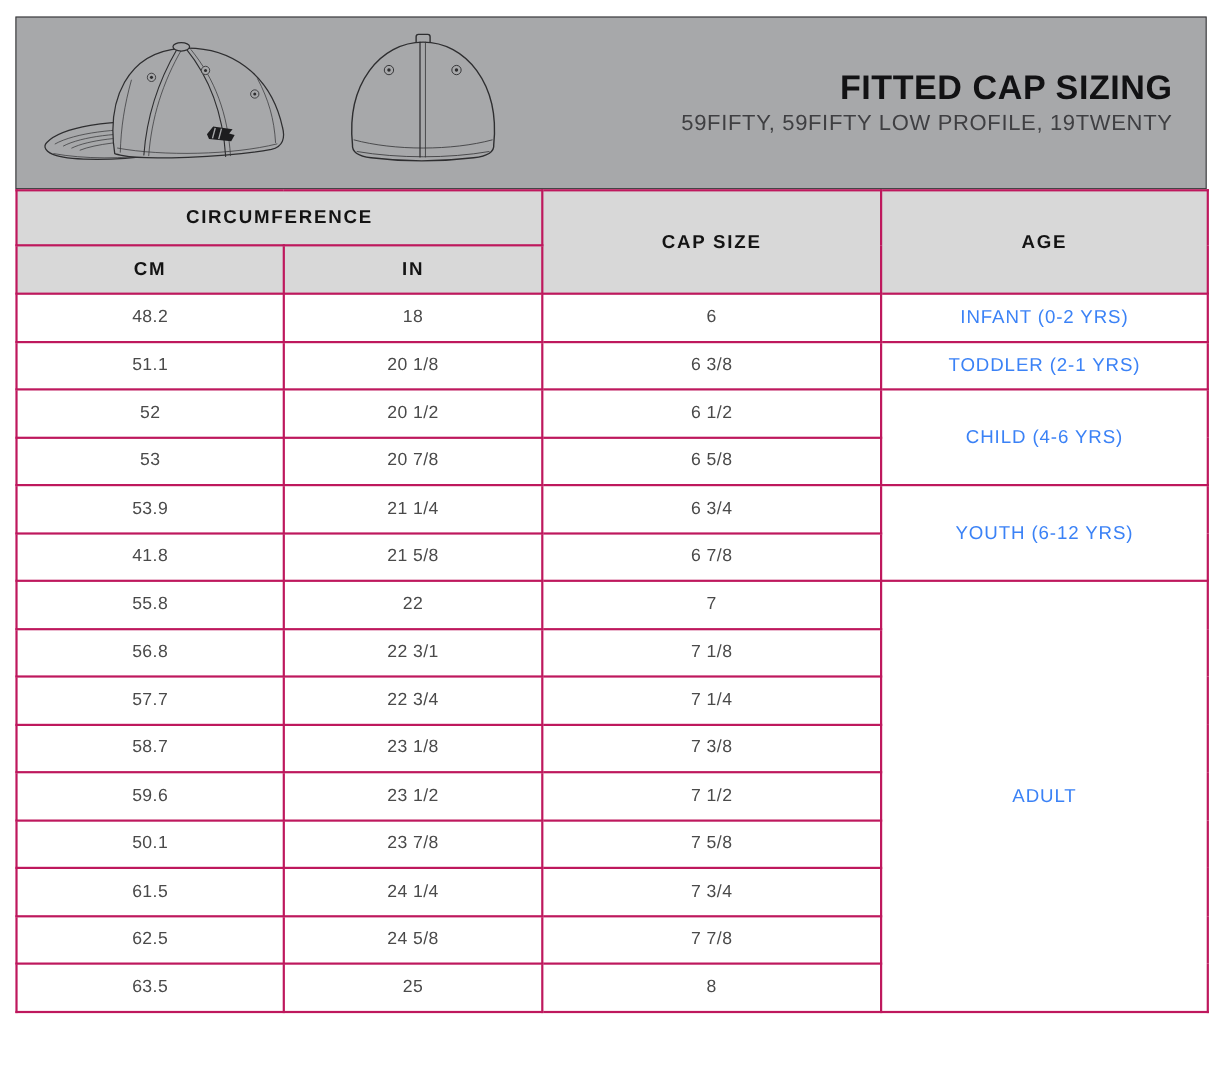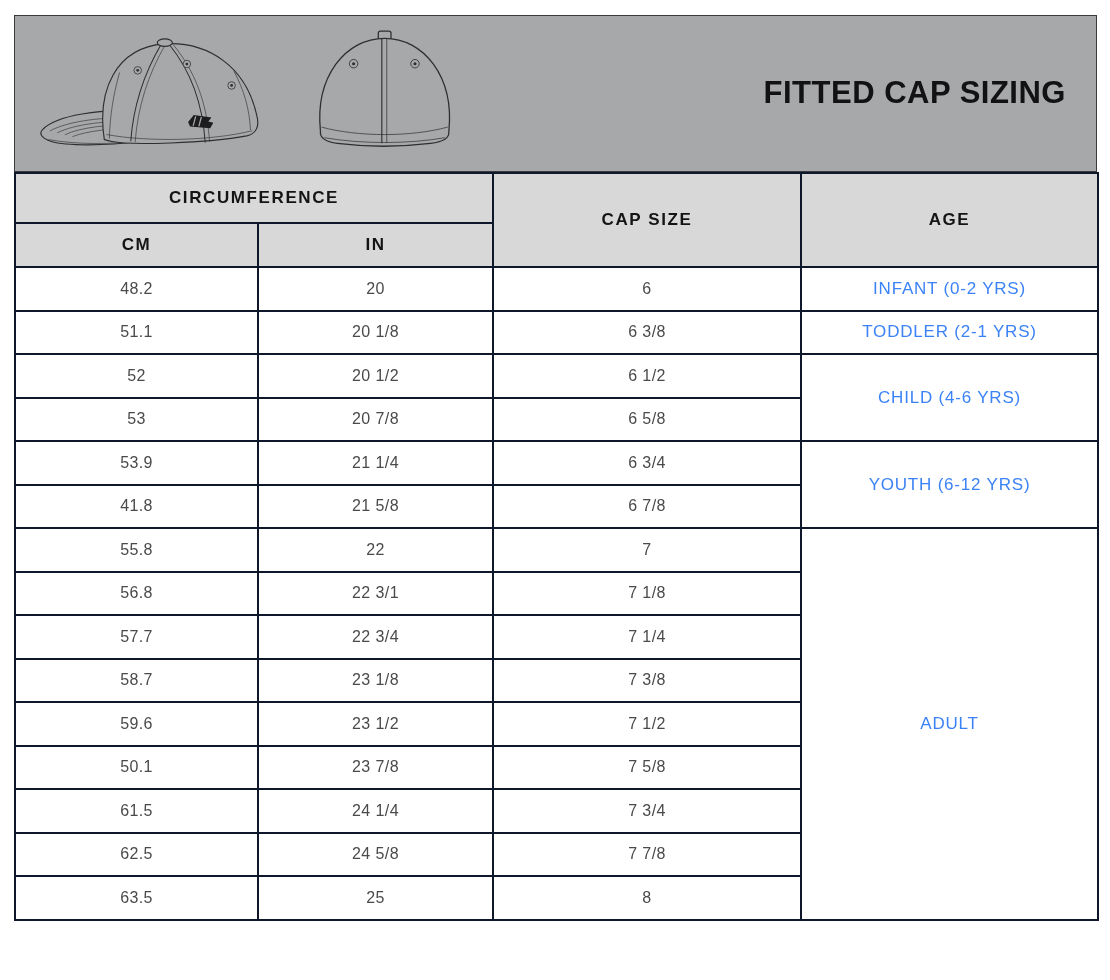--- a/index.html
+++ b/index.html
@@ -47,21 +47,21 @@
     letter-spacing: 0.6px;
     margin-top: 3px;
   }
   
   table.sizing {
     border-collapse: collapse;
     table-layout: fixed;
     width: 1083px;
   }
   table.sizing th, table.sizing td {
-    border: 2px solid #0f172a;
+    border: 2px solid #be185d;
     text-align: center;
     vertical-align: middle;
     padding: 0;
   }
   table.sizing th {
     background: #d8d8d8;
     font-size: 17px;
     font-weight: bold;
     color: #141414;
     letter-spacing: 1.6px;
@@ -143,20 +143,21 @@
         <circle class="hole" cx="63" cy="52" r="6"></circle>
           <circle cx="63" cy="52" r="2.2" fill="#2e2e30"></circle>
         <circle class="hole" cx="150" cy="52" r="6"></circle>
           <circle cx="150" cy="52" r="2.2" fill="#2e2e30"></circle>
       </svg>
 
     </div>
 
     <div class="titles">
       <div class="title">FITTED CAP SIZING</div>
+      <div class="subtitle">59FIFTY, 59FIFTY LOW PROFILE, 19TWENTY</div>
     </div>
   </header>
 
   <table class="sizing">
     <colgroup>
       <col style="width:243px">
       <col style="width:235px">
       <col style="width:308px">
       <col style="width:297px">
     </colgroup>
@@ -167,21 +168,21 @@
         <th rowspan="2">AGE</th>
       </tr>
       <tr class="head-sub">
         <th>CM</th>
         <th>IN</th>
       </tr>
     </thead>
     <tbody id="sizing-tbody">
         <tr>
           <td class="cell">48.2</td>
-          <td class="cell">20</td>
+          <td class="cell">18</td>
           <td class="cell">6</td>
           <td class="cell age" rowspan="1">INFANT (0-2 YRS)</td>
         </tr>
         <tr>
           <td class="cell">51.1</td>
           <td class="cell">20 1/8</td>
           <td class="cell">6 3/8</td>
           <td class="cell age" rowspan="1">TODDLER (2-1 YRS)</td>
         </tr>
         <tr>

